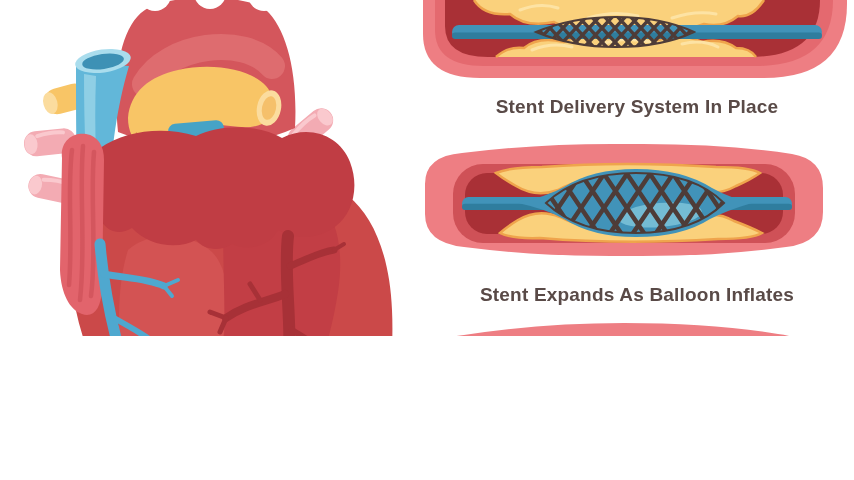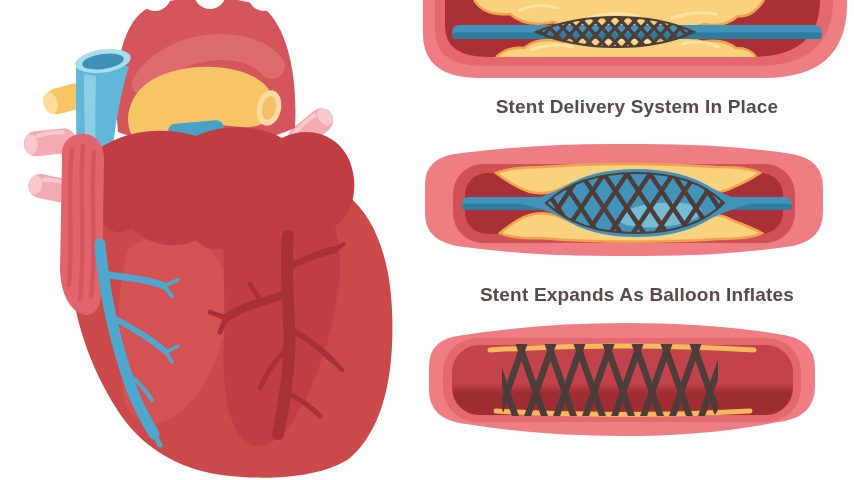--- a/index.html
+++ b/index.html
@@ -1,17 +1,17 @@
 <!DOCTYPE html>
 <html style="--background: #ffffff; --captionColor: #594a47; --arteryOuter: #ee7e83; --arteryOuterDark: #e4696f; --arteryWallRed: #cf5157; --lumenDark: #a93036; --lumenMid: #c2434b; --lumenDeep: #9f2c33; --plaque: #fad17c; --plaqueLight: #fde3a4; --plaqueOrange: #efa44c; --plaqueDeep: #f3b95c; --catheterBlue: #4193b9; --catheterDark: #2f7d9e; --balloonHighlight: #74bcd4; --stentDark: #4e3c38; --heartBody: #cb4949; --heartBodyLight: #d35353; --heartBodyShade: #c23e45; --atriaDark: #c03d44; --archRed: #d4565c; --archLight: #de6c6f; --appendage: #e2646c; --appendageShade: #d4565e; --veinDark: #a73137; --veinBlue: #4fa8cf; --svcBlue: #62b7d9; --svcLight: #8fcfe5; --svcRim: #aadded; --svcInner: #3d91b5; --yellow: #f8c566; --yellowLight: #fbdc9e; --yellowMid: #f5c06b; --yellowShadow: #e29050; --pink: #f3abb3; --pinkLight: #fac9ce; --teal: #46a3c6;"><head>
 <meta charset="utf-8">
 <style>
   html,body{margin:0;padding:0;background:#fff;}
   .stage{
-    position:relative;width:854px;height:480px;overflow:hidden;
+    position:relative;width:854px;height:336px;overflow:hidden;
     background:var(--background,#fff);
     font-family:"Liberation Sans",sans-serif;
   }
   .stage svg{position:absolute;display:block;}
   .caption{
     position:absolute;left:420px;width:434px;height:26px;
     display:flex;align-items:center;justify-content:center;
     font-size:19px;font-weight:700;letter-spacing:.2px;
     color:var(--captionColor,#594a47);white-space:nowrap;
   }

